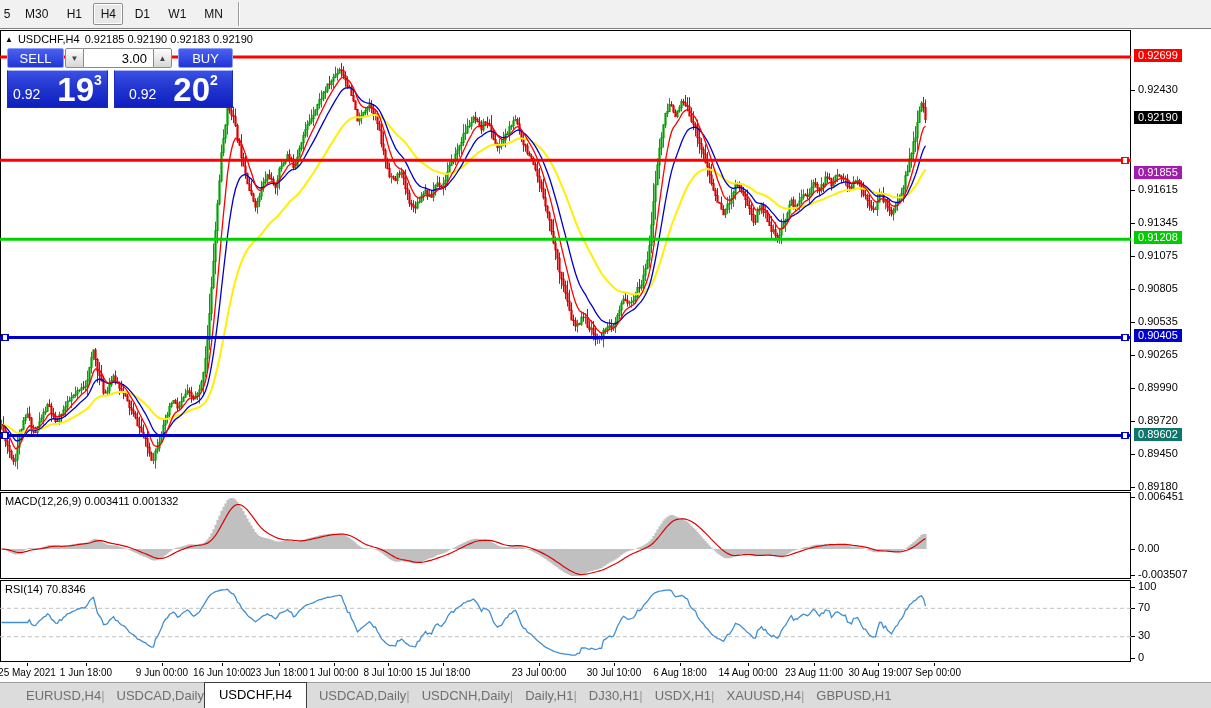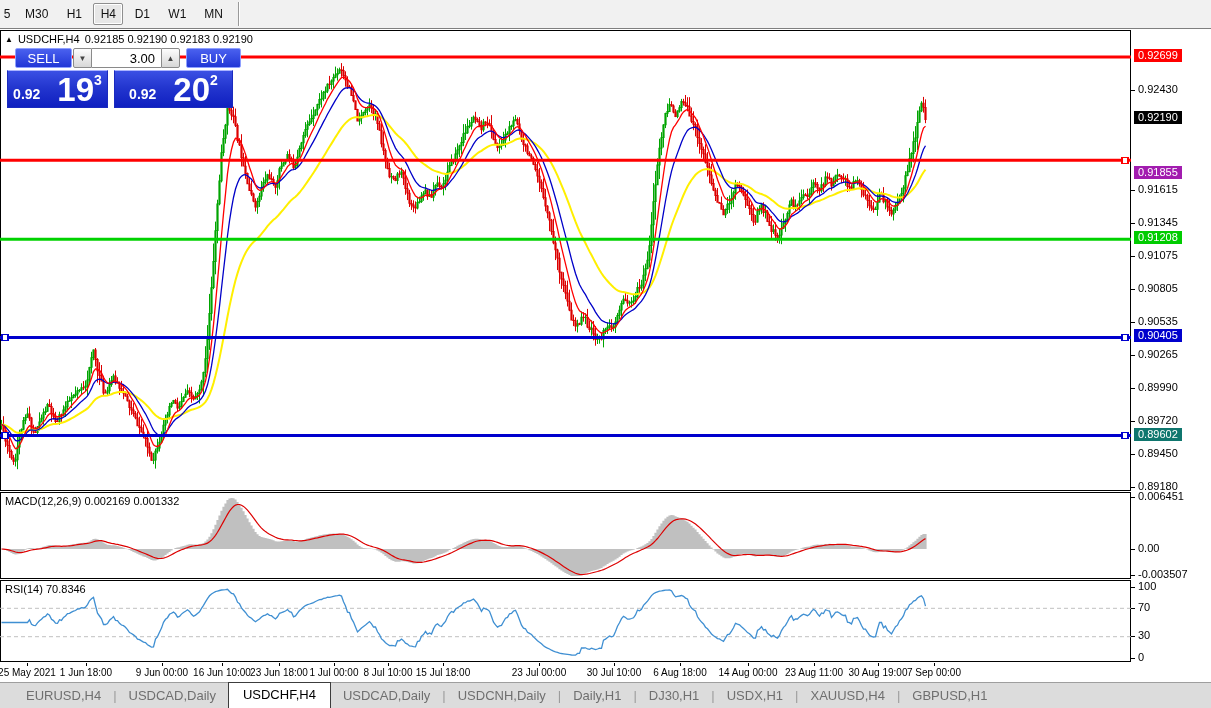--- a/index.html
+++ b/index.html
@@ -23,49 +23,49 @@
   .pane-label { position:absolute; font-size:11px; color:#000; left:5px; }
 
   
   #axis-col { position:absolute; left:1131px; top:29px; width:80px; height:634px; background:#fff; font-size:11px; }
   .tickmark { position:absolute; left:0; width:4px; height:1px; background:#000; }
   .tick-label { position:absolute; left:7px; color:#000; white-space:nowrap; }
   .line-label { position:absolute; left:3px; color:#fff; padding:0 4px 1px 4px; white-space:nowrap; }
 
   
   #trade-panel { position:absolute; left:7px; top:19px; width:226px; height:60px; z-index:5; }
-  .tp-row { position:absolute; left:8px; top:0; width:226px; height:20px; display:flex; }
+  .tp-row { position:absolute; left:0; top:0; width:226px; height:20px; display:flex; }
   .tp-btn { height:20px; color:#fff; font-size:13px; display:flex; align-items:center; justify-content:center;
             background:linear-gradient(#4a61ef,#2136d6); border:1px solid #8fa0ff; border-radius:2px; cursor:pointer; }
   #sell-btn { width:57px; }
   #buy-btn  { width:55px; margin-left:6px; }
   .spin-btn { width:19px; height:20px; background:linear-gradient(#fdfdfd,#d7d7d7); border:1px solid #8a8a8a;
               display:flex; align-items:center; justify-content:center; font-size:8px; color:#444; cursor:pointer; }
   #vol-down { margin-left:1px; border-radius:2px 0 0 2px; }
   #vol-up { border-radius:0 2px 2px 0; }
   #vol-input { width:69px; height:20px; border:1px solid #8a8a8a; border-left:none; border-right:none;
                font-size:13px; text-align:right; padding-right:6px; font-family:"Liberation Sans",sans-serif; }
   .price-box { position:absolute; top:22px; height:38px; background:linear-gradient(#3b50e4 0%,#2336cf 45%,#0f1fc0 100%);
                border:1px solid #1a2abf; border-top:1px solid #aab4ff; color:#fff; display:flex; align-items:flex-end;
                justify-content:center; padding-bottom:2px; cursor:pointer; }
   #sell-price-box { left:0; width:101px; }
   #buy-price-box { left:107px; width:119px; }
-  .pb-small { font-size:14px; font-weight:bold; margin-bottom:3px; }
+  .pb-small { font-size:14px; font-weight:normal; margin-bottom:3px; }
   .pb-big { font-size:33px; font-weight:bold; line-height:30px; margin-left:17px; }
   .pb-sup { font-size:14px; font-weight:bold; align-self:flex-start; margin-top:1px; }
 
   
   #date-axis { position:absolute; left:0; top:663px; width:1131px; height:19px; background:#fff; }
   .date-label { position:absolute; top:4px; font-size:10px; color:#000; white-space:nowrap; transform:translateX(-50%); }
   .date-tick { position:absolute; top:0; width:1px; height:3px; background:#000; }
 
   
   #tabbar { position:absolute; left:0; top:682px; width:1211px; height:26px; background:#dcdcdc;
             border-top:1px solid #9e9e9e; display:flex; align-items:flex-end; padding-left:14px; font-size:13px; }
-  .chart-tab { padding:3px 12px 5px 12px; color:#6f6f6f; cursor:pointer; white-space:nowrap; }
+  .chart-tab { padding:3px 0 5px 12px; color:#6f6f6f; cursor:pointer; white-space:nowrap; }
   .chart-tab.active { background:#fff; color:#000; border:1px solid #3c3c3c; border-bottom:none; padding:4px 14px 6px 14px; }
   .tab-sep { color:#9b9b9b; padding-bottom:5px; }
 </style>
 </head>
 <body>
 
 <div id="app">
 
   <div id="toolbar">
       <div class="tf-btn cut">5</div>
@@ -107,21 +107,21 @@
         <polyline points="1.5,622.5 3.5,622.5 5.5,622.5 7.5,622.5 9.5,622.5 11.5,622.5 13.5,622.5 15.5,622.5 17.5,622.5 19.5,622.5 21.5,622.5 23.5,622.5 25.5,622.5 27.5,622.5 29.5,619.8 31.5,624.3 33.5,625.4 35.5,625.6 37.5,622.9 39.5,620.8 41.5,619.2 43.5,617.0 45.5,616.5 47.5,613.8 49.5,615.1 51.5,619.2 53.5,620.6 55.5,623.2 57.5,623.3 59.5,619.7 61.5,620.4 63.5,617.5 65.5,616.0 67.5,613.6 69.5,613.3 71.5,612.1 73.5,611.1 75.5,610.5 77.5,609.0 79.5,608.8 81.5,607.7 83.5,608.0 85.5,607.2 87.5,604.6 89.5,600.8 91.5,598.7 93.5,597.3 95.5,605.5 97.5,613.2 99.5,616.0 101.5,618.9 103.5,624.5 105.5,624.5 107.5,623.5 109.5,620.3 111.5,618.6 113.5,616.5 115.5,620.4 117.5,620.6 119.5,623.3 121.5,625.0 123.5,625.7 125.5,627.3 127.5,629.6 129.5,632.5 131.5,633.5 133.5,634.9 135.5,636.4 137.5,639.1 139.5,639.6 141.5,640.9 143.5,642.1 145.5,642.6 147.5,644.7 149.5,645.9 151.5,647.2 153.5,647.0 155.5,639.0 157.5,636.6 159.5,632.3 161.5,628.1 163.5,622.3 165.5,619.3 167.5,617.7 169.5,614.3 171.5,613.2 173.5,612.1 175.5,613.8 177.5,617.1 179.5,616.4 181.5,614.1 183.5,612.5 185.5,611.2 187.5,609.8 189.5,611.4 191.5,614.3 193.5,616.3 195.5,615.1 197.5,613.4 199.5,611.8 201.5,608.4 203.5,605.3 205.5,601.9 207.5,598.7 209.5,595.8 211.5,594.0 213.5,592.8 215.5,591.7 217.5,591.0 219.5,590.5 221.5,590.0 223.5,589.8 225.5,589.6 227.5,589.3 229.5,591.5 231.5,593.3 233.5,593.8 235.5,597.1 237.5,602.2 239.5,603.6 241.5,607.8 243.5,610.3 245.5,612.5 247.5,615.4 249.5,617.2 251.5,618.2 253.5,620.2 255.5,621.8 257.5,620.3 259.5,619.0 261.5,617.0 263.5,615.7 265.5,615.1 267.5,613.8 269.5,615.3 271.5,615.7 273.5,617.5 275.5,619.0 277.5,616.8 279.5,613.3 281.5,612.7 283.5,611.8 285.5,611.0 287.5,609.5 289.5,611.7 291.5,612.3 293.5,616.8 295.5,615.9 297.5,613.1 299.5,610.5 301.5,608.9 303.5,607.1 305.5,605.6 307.5,604.6 309.5,604.0 311.5,603.3 313.5,602.6 315.5,601.5 317.5,600.5 319.5,599.6 321.5,599.5 323.5,598.4 325.5,598.2 327.5,597.1 329.5,597.4 331.5,596.9 333.5,596.3 335.5,595.9 337.5,595.7 339.5,595.2 341.5,596.1 343.5,601.8 345.5,606.0 347.5,612.1 349.5,612.6 351.5,618.7 353.5,622.1 355.5,626.9 357.5,631.9 359.5,630.0 361.5,628.0 363.5,626.4 365.5,624.9 367.5,623.3 369.5,621.6 371.5,623.9 373.5,627.0 375.5,627.0 377.5,631.8 379.5,634.5 381.5,638.9 383.5,640.5 385.5,642.8 387.5,644.3 389.5,645.6 391.5,645.4 393.5,645.7 395.5,646.1 397.5,640.7 399.5,640.8 401.5,639.0 403.5,640.7 405.5,643.2 407.5,644.1 409.5,645.9 411.5,646.2 413.5,646.6 415.5,646.8 417.5,641.6 419.5,640.9 421.5,636.1 423.5,634.5 425.5,631.5 427.5,634.2 429.5,632.9 431.5,634.1 433.5,628.9 435.5,625.3 437.5,623.8 439.5,625.8 441.5,626.5 443.5,623.7 445.5,621.4 447.5,616.7 449.5,613.6 451.5,611.5 453.5,612.4 455.5,609.3 457.5,607.8 459.5,606.5 461.5,605.4 463.5,602.9 465.5,602.7 467.5,601.1 469.5,601.0 471.5,600.1 473.5,599.0 475.5,601.3 477.5,603.7 479.5,607.4 481.5,611.3 483.5,608.0 485.5,609.0 487.5,609.5 489.5,611.3 491.5,616.6 493.5,622.1 495.5,624.9 497.5,627.1 499.5,625.9 501.5,625.4 503.5,621.8 505.5,618.2 507.5,617.4 509.5,613.8 511.5,613.5 513.5,611.0 515.5,610.3 517.5,614.5 519.5,619.7 521.5,625.2 523.5,628.2 525.5,628.8 527.5,632.3 529.5,633.4 531.5,634.5 533.5,636.9 535.5,638.7 537.5,640.7 539.5,642.3 541.5,643.8 543.5,645.7 545.5,647.1 547.5,648.1 549.5,649.0 551.5,650.2 553.5,651.2 555.5,651.8 557.5,652.3 559.5,653.1 561.5,653.5 563.5,653.8 565.5,654.1 567.5,654.4 569.5,654.7 571.5,655.0 573.5,655.1 575.5,655.2 577.5,653.4 579.5,653.4 581.5,647.9 583.5,648.0 585.5,647.8 587.5,649.0 589.5,649.3 591.5,648.1 593.5,648.9 595.5,649.6 597.5,649.0 599.5,648.2 601.5,648.4 603.5,640.2 605.5,639.1 607.5,637.5 609.5,636.0 611.5,636.8 613.5,636.1 615.5,631.5 617.5,626.2 619.5,622.7 621.5,618.6 623.5,616.4 625.5,617.5 627.5,619.2 629.5,619.1 631.5,618.5 633.5,617.8 635.5,614.9 637.5,610.1 639.5,610.8 641.5,609.4 643.5,605.4 645.5,603.3 647.5,601.1 649.5,598.3 651.5,595.6 653.5,593.7 655.5,592.7 657.5,591.8 659.5,591.2 661.5,590.9 663.5,590.5 665.5,590.2 667.5,590.2 669.5,590.0 671.5,590.8 673.5,594.4 675.5,596.8 677.5,596.3 679.5,596.0 681.5,595.5 683.5,596.3 685.5,598.1 687.5,598.9 689.5,605.0 691.5,608.0 693.5,609.7 695.5,610.9 697.5,616.8 699.5,619.6 701.5,622.1 703.5,623.9 705.5,627.2 707.5,628.8 709.5,631.4 711.5,634.0 713.5,635.7 715.5,637.0 717.5,638.6 719.5,638.9 721.5,640.2 723.5,641.4 725.5,637.9 727.5,634.6 729.5,634.1 731.5,631.1 733.5,627.8 735.5,623.3 737.5,624.1 739.5,624.8 741.5,626.7 743.5,628.5 745.5,630.4 747.5,632.6 749.5,633.8 751.5,635.8 753.5,638.2 755.5,638.2 757.5,630.5 759.5,629.1 761.5,626.6 763.5,630.0 765.5,629.6 767.5,633.4 769.5,634.7 771.5,636.6 773.5,635.3 775.5,637.2 777.5,638.2 779.5,635.4 781.5,630.6 783.5,627.4 785.5,625.4 787.5,621.8 789.5,617.9 791.5,615.7 793.5,620.3 795.5,618.9 797.5,619.0 799.5,616.9 801.5,615.4 803.5,614.1 805.5,614.8 807.5,615.7 809.5,614.3 811.5,611.4 813.5,609.3 815.5,610.7 817.5,613.9 819.5,616.1 821.5,612.9 823.5,613.5 825.5,609.7 827.5,610.5 829.5,611.1 831.5,617.5 833.5,615.1 835.5,612.3 837.5,611.9 839.5,613.0 841.5,614.6 843.5,615.5 845.5,615.3 847.5,622.2 849.5,622.6 851.5,623.9 853.5,618.4 855.5,618.1 857.5,617.6 859.5,621.0 861.5,625.5 863.5,629.1 865.5,629.1 867.5,632.3 869.5,635.2 871.5,636.3 873.5,637.0 875.5,636.7 877.5,629.0 879.5,622.5 881.5,622.5 883.5,627.8 885.5,626.0 887.5,630.3 889.5,632.0 891.5,633.9 893.5,630.2 895.5,626.7 897.5,625.2 899.5,620.8 901.5,618.8 903.5,615.6 905.5,610.1 907.5,608.7 909.5,604.8 911.5,603.6 913.5,601.1 915.5,600.4 917.5,598.0 919.5,596.7 921.5,595.9 923.5,598.7 925.5,606.2 " fill="none" stroke="#3f8fd2" stroke-width="1.3"></polyline>
       </svg>
 
     <div id="chart-header">
       <span class="tri">▲</span>
       <span>USDCHF,H4</span>
       <span>0.92185 0.92190 0.92183 0.92190</span>
     </div>
 
     <div class="pane-label" style="top:466px">
-      <span>MACD(12,26,9)</span>&nbsp;<span>0.002169 0.001332</span>
+      <span>MACD(12,26,9)</span>&nbsp;<span>0.003411 0.001332</span>
     </div>
     <div class="pane-label" style="top:554px">
       <span>RSI(14)</span>&nbsp;<span>70.8346</span>
     </div>
 
     <div id="trade-panel">
       <div class="tp-row">
         <div id="sell-btn" class="tp-btn">SELL</div>
         <div id="vol-down" class="spin-btn">
           <span>▼</span>

